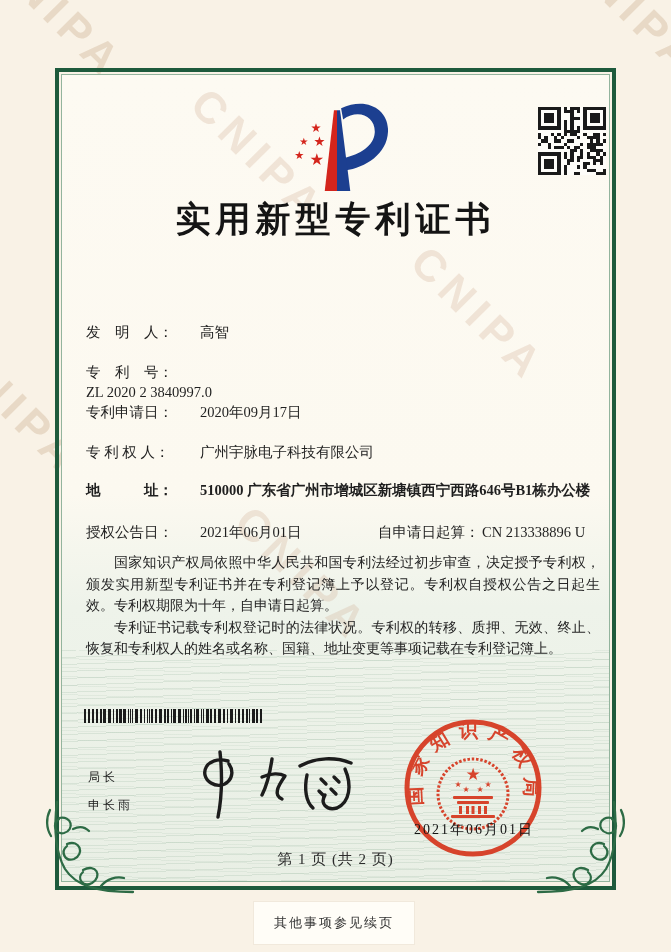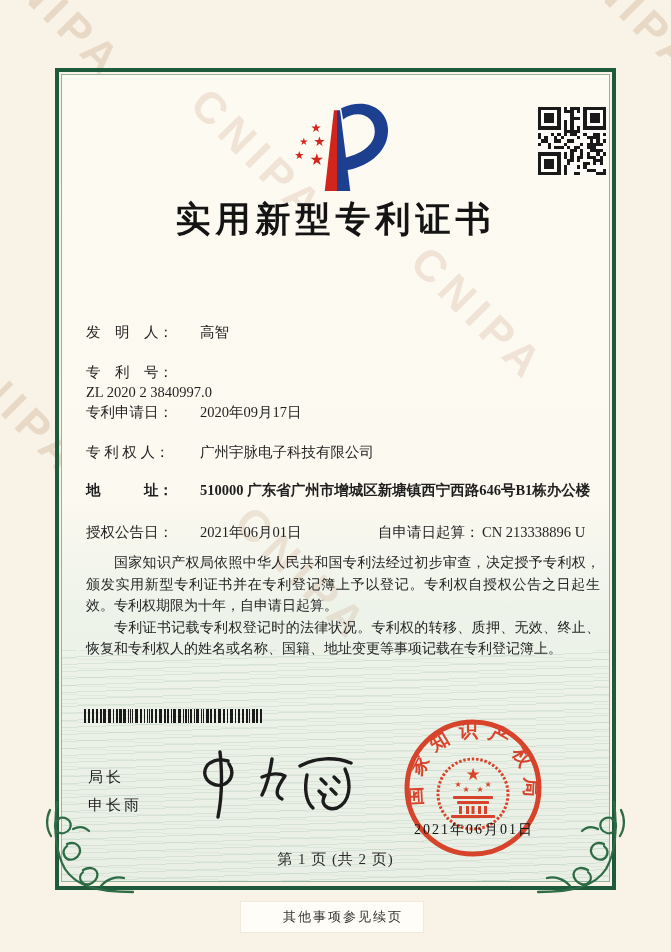--- a/index.html
+++ b/index.html
@@ -53,35 +53,34 @@
   .lab2{flex:none;width:104px;margin-left:22px;}
   
   .body-text{
     position:absolute;left:24px;top:477px;width:514px;
     font-size:14px;line-height:21.5px;color:#242424;text-align:justify;
   }
   .body-text p{margin:0;text-indent:2em;}
   
   .barcode{position:absolute;left:22px;top:634px;width:180px;height:14px;}
   .signer{position:absolute;left:26px;top:688px;font-family:"Liberation Sans","DejaVu Sans",sans-serif;
-    font-size:15px;letter-spacing:3px;color:#1a1a1a;line-height:28px;}
+    font-size:12px;letter-spacing:3px;color:#1a1a1a;line-height:28px;}
   .signature{position:absolute;left:126px;top:672px;width:176px;height:78px;}
   .seal{position:absolute;left:336px;top:638px;width:150px;height:150px;opacity:.94;}
   .seal-date{position:absolute;left:352px;top:746px;font-size:14px;letter-spacing:2px;color:#141414;z-index:3;}
   .page-indicator{position:absolute;left:0;bottom:12px;width:100%;text-align:center;font-size:15px;letter-spacing:1px;color:#2c2c2c;}
   .flourish{position:absolute;bottom:-12px;width:94px;height:102px;z-index:6;}
   .flourish.left{left:-14px;}
   .flourish.right{right:-14px;transform:scaleX(-1);}
   
   .continuation{
-    position:absolute;left:241px;top:902px;width:160px;height:30px;z-index:2;
+    position:absolute;left:254px;top:902px;width:160px;height:42px;z-index:2;
     background:#fffdf7;display:flex;align-items:center;justify-content:center;
     font-size:13px;letter-spacing:2px;color:#333;
     box-shadow:0 0 0 1px rgba(120,100,70,.06);
-    padding-left:22px;
   }
 </style>
 </head>
 <body>
 
 <div class="wm" style="left:-28px;top:-14px;">CNIPA</div>
 <div class="wm" style="left:548px;top:-16px;">CNIPA</div>
 <div class="wm" style="left:-70px;top:382px;">CNIPA</div>
 
 <div class="frame">

